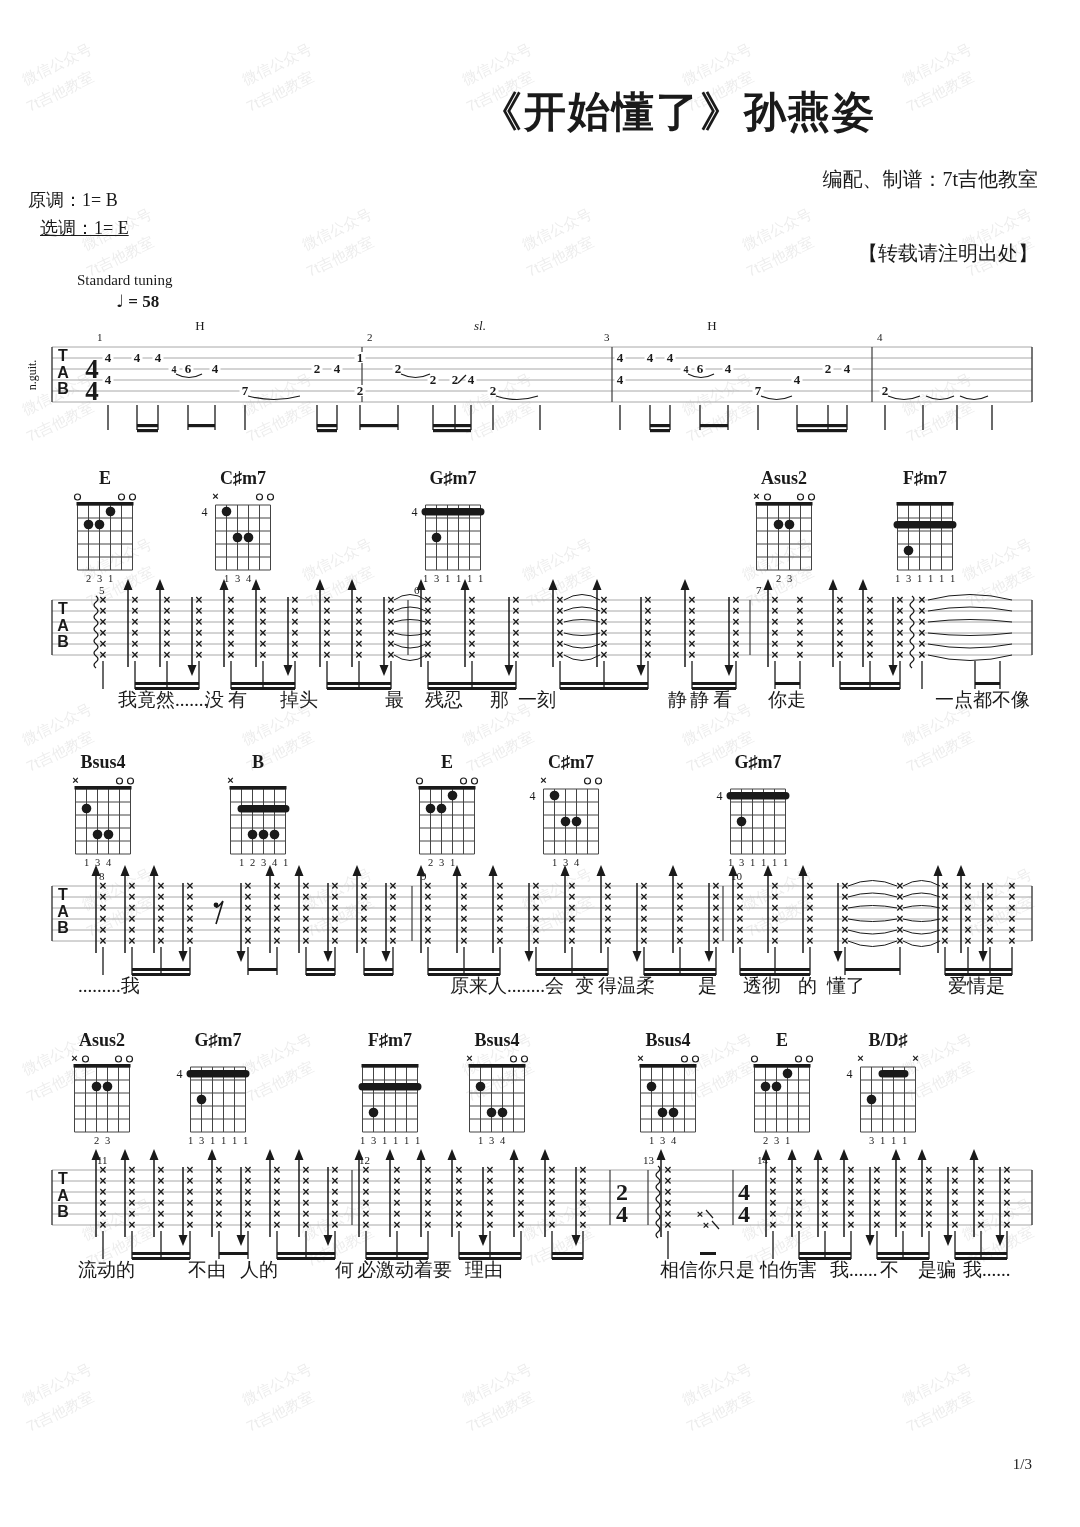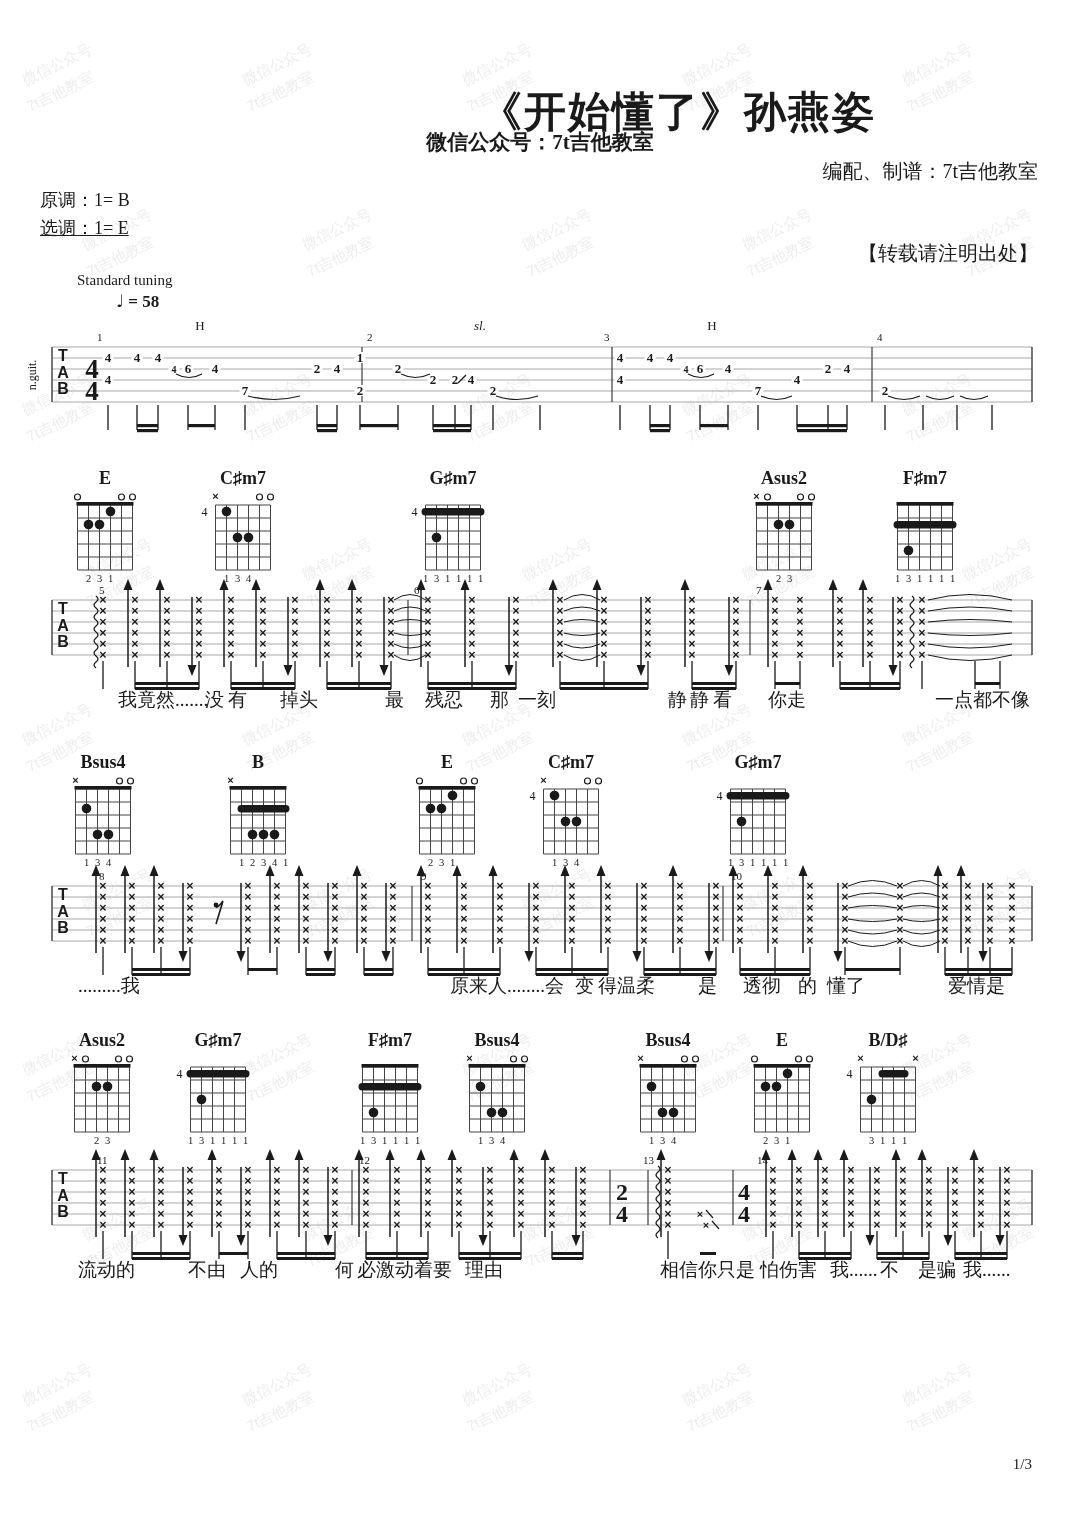--- a/index.html
+++ b/index.html
@@ -4,22 +4,22 @@
 <style>
   html,body{margin:0;padding:0;background:#888;}
   .page{position:relative;width:1080px;height:1527px;background:#ffffff;margin:0 auto;overflow:hidden;
         font-family:"Liberation Serif","DejaVu Serif",serif;color:#1a1a1a;}
   .wm{position:absolute;color:#ededed;font-size:15px;line-height:1.7;white-space:nowrap;
       transform:rotate(-26deg);z-index:1;font-family:"Liberation Sans","DejaVu Sans",sans-serif;}
   .wm div:last-child{margin-left:-8px;}
   .hdr{position:absolute;z-index:3;}
   .title{top:84px;left:0;width:876px;text-align:right;font-size:42px;font-weight:bold;letter-spacing:2px;}
   .subtitle{top:128px;left:0;width:1080px;text-align:center;font-size:21px;font-weight:bold;}
-  .credit{top:158px;right:42px;font-size:20px;}
-  .key1{top:188px;left:40px;font-size:18px;}
+  .credit{top:166px;right:42px;font-size:20px;}
+  .key1{top:188px;left:28px;font-size:18px;}
   .key2{top:216px;left:40px;font-size:18px;text-decoration:underline;}
   .notice{top:240px;right:42px;font-size:20px;font-weight:normal;}
   .tuning{top:272px;left:77px;font-size:15px;}
   .tempo{top:291px;left:116px;font-size:17px;font-weight:bold;font-family:"DejaVu Sans","Liberation Sans",sans-serif;}
   .tempo .eq{font-family:"Liberation Serif",serif;margin-top:40px;}
   .pagenum{top:1456px;right:48px;font-size:15px;}
   #score-svg{position:absolute;left:0;top:0;z-index:2;}
 </style>
 </head>
 <body>
@@ -201,21 +201,20 @@
       <div class="wm" style="left: 685px; top: 1370px;">
         <div>微信公众号</div>
         <div>7t吉他教室</div>
       </div>
       <div class="wm" style="left: 905px; top: 1370px;">
         <div>微信公众号</div>
         <div>7t吉他教室</div>
       </div>
     </div>
   <div class="hdr title">《开始懂了》孙燕姿</div>
-  <div class="hdr subtitle">微信公众号：7t吉他教室</div>
   <div class="hdr credit">编配、制谱：7t吉他教室</div>
   <div class="hdr key1">原调：1= B</div>
   <div class="hdr key2">选调：1= E</div>
   <div class="hdr notice">【转载请注明出处】</div>
   <div class="hdr tuning">Standard tuning</div>
   <div class="hdr tempo"><span>♩</span><span class="eq"> = 58</span></div>
   <div class="hdr pagenum">1/3</div>
 <svg id="score-svg" width="1080" height="1527" viewBox="0 0 1080 1527">
       <g>
         <line x1="52" x2="1032" y1="347" y2="347" stroke="#a8a8a8" stroke-width="1"></line>

